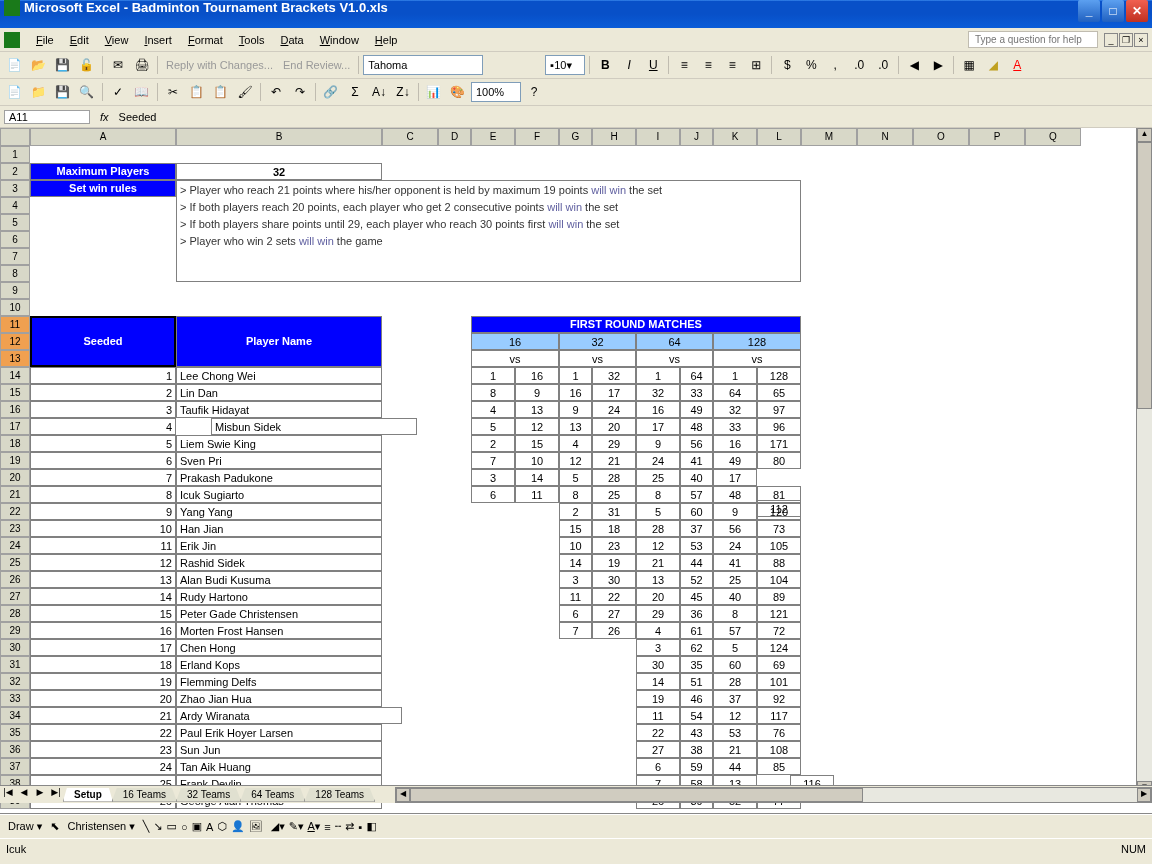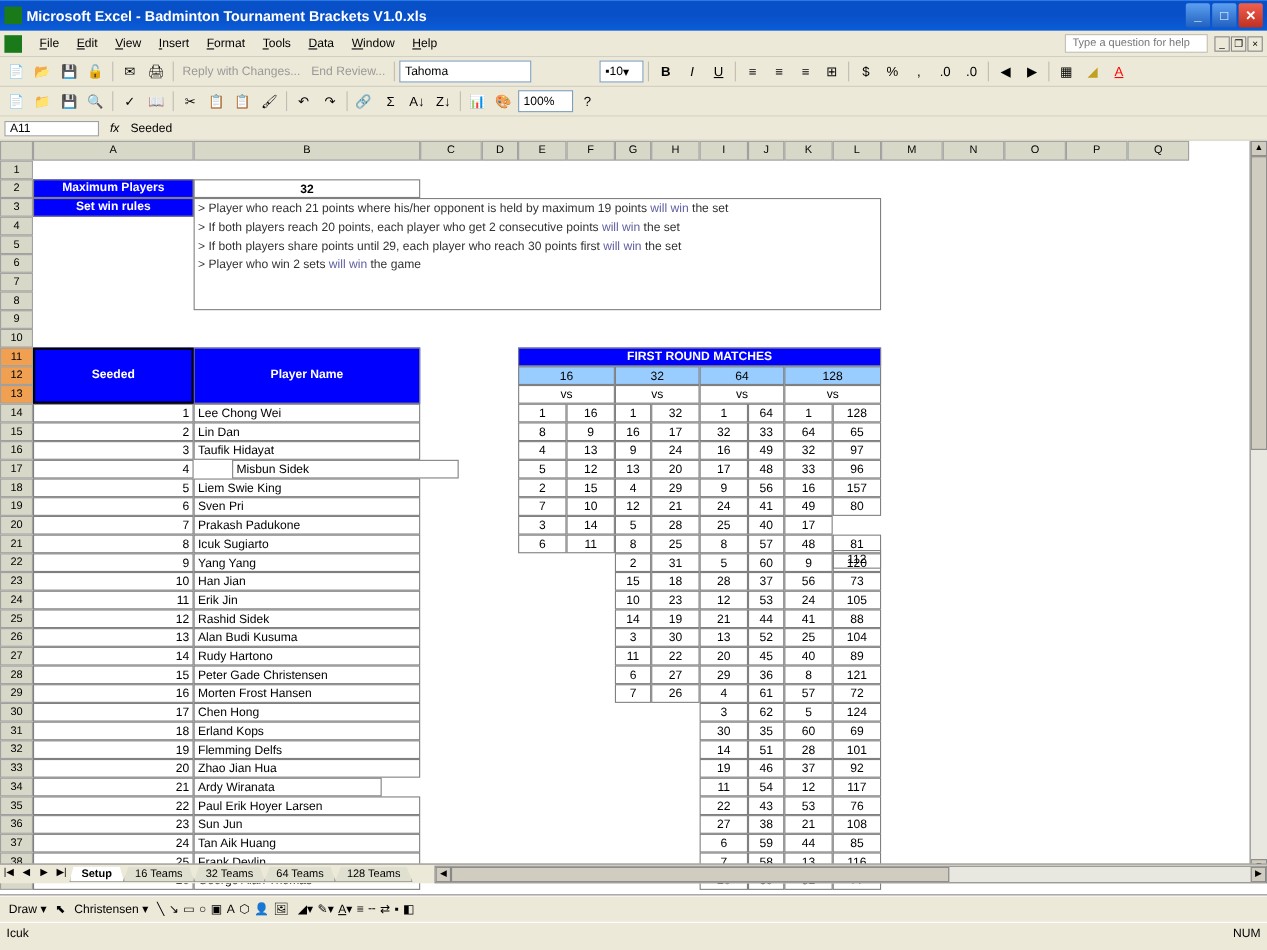--- a/index.html
+++ b/index.html
@@ -1,19 +1,19 @@
 <!DOCTYPE html>
 <html><head>
 <meta charset="utf-8">
 <style>
 * { margin: 0; padding: 0; box-sizing: border-box; }
 body { font-family: Tahoma, Arial, sans-serif; font-size: 11px; background: #ece9d8; overflow: hidden; width: 1152px; height: 864px; }
 
 
-.titlebar { height: 28px; background: linear-gradient(to bottom, #3c8cf0 0%, #0850c8 5%, #0850c8 50%, #0a5cd8 100%); display: flex; align-items: center; color: white; font-size: 13px; padding-left: 4px; }
+.titlebar { height: 28px; background: linear-gradient(to bottom, #3c8cf0 0%, #0850c8 5%, #0850c8 50%, #0a5cd8 100%); display: flex; align-items: flex-start; color: white; font-size: 13px; padding-left: 4px; }
 .titlebar .icon { width: 16px; height: 16px; background: #1a7a1a; margin-right: 4px; }
 .titlebar .title { flex: 1; font-weight: bold; }
 .titlebar .btns { display: flex; gap: 2px; margin-right: 4px; }
 .titlebar .btn { width: 22px; height: 22px; border-radius: 2px; display: flex; align-items: center; justify-content: center; font-weight: bold; color: white; font-size: 12px; }
 .titlebar .btn.min, .titlebar .btn.max { background: linear-gradient(to bottom, #5ca0f0, #2060c0); }
 .titlebar .btn.close { background: linear-gradient(to bottom, #f06050, #c03020); }
 
 
 .menubar { height: 24px; background: #ece9d8; display: flex; align-items: center; padding: 0 4px; gap: 2px; border-bottom: 1px solid #d0ccc0; }
 .menubar .app-icon { width: 16px; height: 16px; background: #1a7a1a; margin-right: 6px; }
@@ -311,21 +311,21 @@
       <div class="cell bordered" style="left: 146px; top: 476px; width: 206px; height: 17px;">Morten Frost Hansen</div>
       <div class="cell bordered right-al" style="left: 0px; top: 493px; width: 146px; height: 17px;">17</div>
       <div class="cell bordered" style="left: 146px; top: 493px; width: 206px; height: 17px;">Chen Hong</div>
       <div class="cell bordered right-al" style="left: 0px; top: 510px; width: 146px; height: 17px;">18</div>
       <div class="cell bordered" style="left: 146px; top: 510px; width: 206px; height: 17px;">Erland Kops</div>
       <div class="cell bordered right-al" style="left: 0px; top: 527px; width: 146px; height: 17px;">19</div>
       <div class="cell bordered" style="left: 146px; top: 527px; width: 206px; height: 17px;">Flemming Delfs</div>
       <div class="cell bordered right-al" style="left: 0px; top: 544px; width: 146px; height: 17px;">20</div>
       <div class="cell bordered" style="left: 146px; top: 544px; width: 206px; height: 17px;">Zhao Jian Hua</div>
       <div class="cell bordered right-al" style="left: 0px; top: 561px; width: 146px; height: 17px;">21</div>
-      <div class="cell bordered" style="left: 146px; top: 561px; width: 171px; height: 17px;">Ardy Wiranata</div>
+      <div class="cell bordered" style="left: 146px; top: 561px; width: 226px; height: 17px;">Ardy Wiranata</div>
       <div class="cell bordered right-al" style="left: 0px; top: 578px; width: 146px; height: 17px;">22</div>
       <div class="cell bordered" style="left: 146px; top: 578px; width: 206px; height: 17px;">Paul Erik Hoyer Larsen</div>
       <div class="cell bordered right-al" style="left: 0px; top: 595px; width: 146px; height: 17px;">23</div>
       <div class="cell bordered" style="left: 146px; top: 595px; width: 206px; height: 17px;">Sun Jun</div>
       <div class="cell bordered right-al" style="left: 0px; top: 612px; width: 146px; height: 17px;">24</div>
       <div class="cell bordered" style="left: 146px; top: 612px; width: 206px; height: 17px;">Tan Aik Huang</div>
       <div class="cell bordered right-al" style="left: 0px; top: 629px; width: 146px; height: 17px;">25</div>
       <div class="cell bordered" style="left: 146px; top: 629px; width: 206px; height: 17px;">Frank Devlin</div>
       <div class="cell bordered right-al" style="left: 0px; top: 646px; width: 146px; height: 17px;">26</div>
       <div class="cell bordered" style="left: 146px; top: 646px; width: 206px; height: 17px;">George Alan Thomas</div>
@@ -431,21 +431,21 @@
       <div class="cell bordered centered" style="left: 650px; top: 646px; width: 33px; height: 17px;">39</div>
       <div class="cell bordered centered" style="left: 683px; top: 221px; width: 44px; height: 17px;">1</div>
       <div class="cell bordered centered" style="left: 727px; top: 221px; width: 44px; height: 17px;">128</div>
       <div class="cell bordered centered" style="left: 683px; top: 238px; width: 44px; height: 17px;">64</div>
       <div class="cell bordered centered" style="left: 727px; top: 238px; width: 44px; height: 17px;">65</div>
       <div class="cell bordered centered" style="left: 683px; top: 255px; width: 44px; height: 17px;">32</div>
       <div class="cell bordered centered" style="left: 727px; top: 255px; width: 44px; height: 17px;">97</div>
       <div class="cell bordered centered" style="left: 683px; top: 272px; width: 44px; height: 17px;">33</div>
       <div class="cell bordered centered" style="left: 727px; top: 272px; width: 44px; height: 17px;">96</div>
       <div class="cell bordered centered" style="left: 683px; top: 289px; width: 44px; height: 17px;">16</div>
-      <div class="cell bordered centered" style="left: 727px; top: 289px; width: 44px; height: 17px;">157</div>
+      <div class="cell bordered centered" style="left: 727px; top: 289px; width: 44px; height: 17px;">171</div>
       <div class="cell bordered centered" style="left: 683px; top: 306px; width: 44px; height: 17px;">49</div>
       <div class="cell bordered centered" style="left: 727px; top: 306px; width: 44px; height: 17px;">80</div>
       <div class="cell bordered centered" style="left: 683px; top: 323px; width: 44px; height: 17px;">17</div>
       <div class="cell bordered centered" style="left: 727px; top: 323px; width: 44px; height: 17px; margin-top: 31px;">112</div>
       <div class="cell bordered centered" style="left: 683px; top: 340px; width: 44px; height: 17px;">48</div>
       <div class="cell bordered centered" style="left: 727px; top: 340px; width: 44px; height: 17px;">81</div>
       <div class="cell bordered centered" style="left: 683px; top: 357px; width: 44px; height: 17px;">9</div>
       <div class="cell bordered centered" style="left: 727px; top: 357px; width: 44px; height: 17px;">120</div>
       <div class="cell bordered centered" style="left: 683px; top: 374px; width: 44px; height: 17px;">56</div>
       <div class="cell bordered centered" style="left: 727px; top: 374px; width: 44px; height: 17px;">73</div>
@@ -471,21 +471,21 @@
       <div class="cell bordered centered" style="left: 727px; top: 544px; width: 44px; height: 17px;">92</div>
       <div class="cell bordered centered" style="left: 683px; top: 561px; width: 44px; height: 17px;">12</div>
       <div class="cell bordered centered" style="left: 727px; top: 561px; width: 44px; height: 17px;">117</div>
       <div class="cell bordered centered" style="left: 683px; top: 578px; width: 44px; height: 17px;">53</div>
       <div class="cell bordered centered" style="left: 727px; top: 578px; width: 44px; height: 17px;">76</div>
       <div class="cell bordered centered" style="left: 683px; top: 595px; width: 44px; height: 17px;">21</div>
       <div class="cell bordered centered" style="left: 727px; top: 595px; width: 44px; height: 17px;">108</div>
       <div class="cell bordered centered" style="left: 683px; top: 612px; width: 44px; height: 17px;">44</div>
       <div class="cell bordered centered" style="left: 727px; top: 612px; width: 44px; height: 17px;">85</div>
       <div class="cell bordered centered" style="left: 683px; top: 629px; width: 44px; height: 17px;">13</div>
-      <div class="cell bordered centered" style="left: 727px; top: 629px; width: 44px; height: 17px;">116</div>
+      <div class="cell bordered centered" style="left: 760px; top: 629px; width: 44px; height: 17px;">116</div>
       <div class="cell bordered centered" style="left: 683px; top: 646px; width: 44px; height: 17px;">52</div>
       <div class="cell bordered centered" style="left: 727px; top: 646px; width: 44px; height: 17px;">77</div>
     </div>
   <div class="vscroll">
     <div class="arrow">▲</div>
     <div class="thumb"></div>
     <div class="arrow" style="position:absolute;bottom:0;left:0;right:0;">▼</div>
   </div>
 
   <div class="sheet-tabs">

